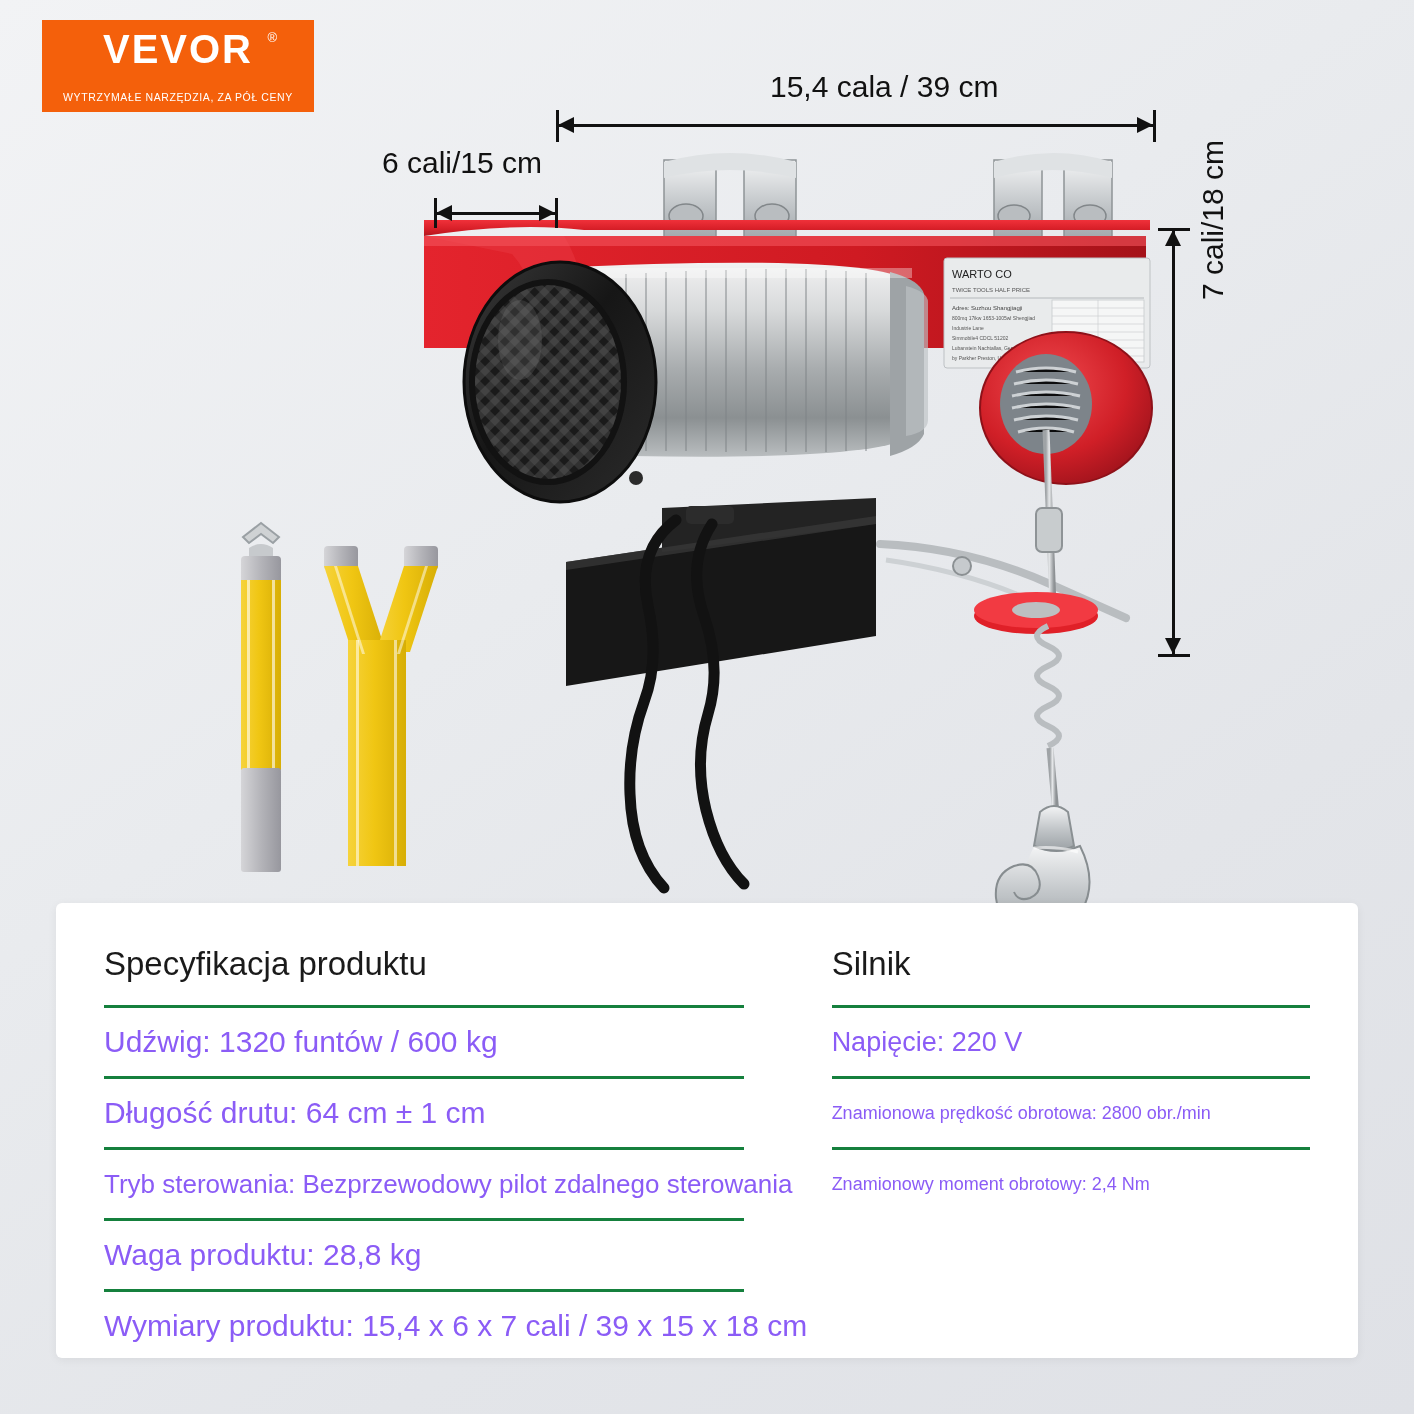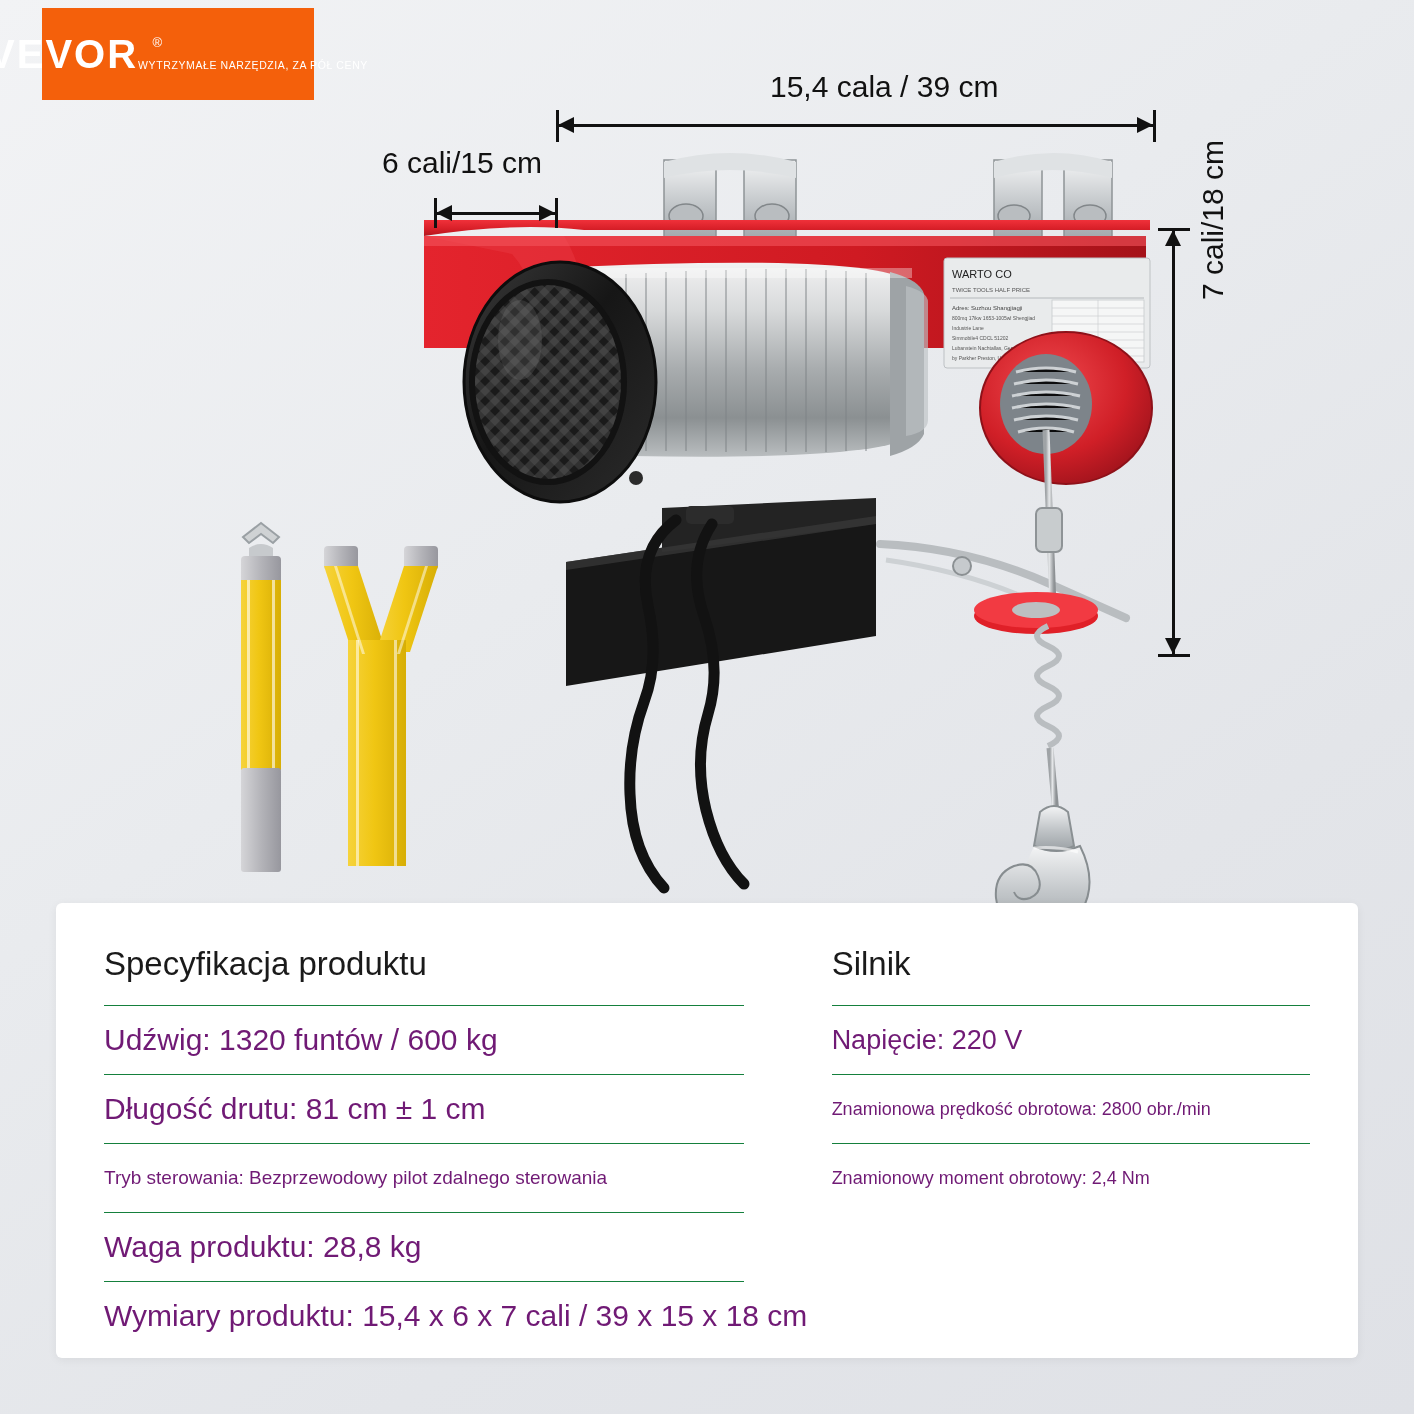--- a/index.html
+++ b/index.html
@@ -15,26 +15,26 @@
     width: 1414px;
     height: 1414px;
     overflow: hidden;
     background: linear-gradient(145deg, #f2f3f5 0%, #e9ebee 40%, #e3e5e9 70%, #dfe1e6 100%);
   }
 
   
   .logo-box {
     position: absolute;
     left: 42px;
-    top: 8px;
+    top: 20px;
     width: 272px;
     height: 92px;
     background: #f4600b;
     display: flex;
-    flex-direction: row;
+    flex-direction: column;
     align-items: center;
     justify-content: center;
   }
   .logo-main {
     color: #ffffff;
     font-size: 40px;
     font-weight: bold;
     letter-spacing: 2px;
     line-height: 1;
     position: relative;
@@ -121,28 +121,28 @@
   .spec-col.right { width: 43.5%; padding-left: 40px; }
 
   .spec-head {
     font-size: 33px;
     color: #1a1a1a;
     padding-top: 42px;
     padding-bottom: 22px;
     white-space: nowrap;
   }
   .spec-row {
-    border-top: 1px solid #15803d;
+    border-top: 3px solid #15803d;
     display: flex;
     align-items: center;
     white-space: nowrap;
-    color: #701a75;
+    color: #8b5cf6;
   }
   .spec-row.big { font-size: 30px; height: 68px; }
-  .spec-row.small { font-size: 19px; height: 68px; }
+  .spec-row.small { font-size: 26px; height: 68px; }
   .right .spec-row.big { font-size: 27px; }
   .right .spec-row.small { font-size: 18px; }
 </style>
 </head>
 <body>
 
 <div id="page">
 
   <div class="logo-box">
     <div class="logo-main">
@@ -375,21 +375,21 @@
   <div class="line h-line" style="left:1158px; top:228px; width:32px;"></div>
   <div class="line h-line" style="left:1158px; top:654px; width:32px;"></div>
   <div class="arrow-u" style="left:1165px; top:230px;"></div>
   <div class="arrow-d" style="left:1165px; top:638px;"></div>
 
   <div id="spec-card">
     <div class="spec-cols">
       <div class="spec-col left">
         <div class="spec-head">Specyfikacja produktu</div>
         <div class="spec-row big">Udźwig: 1320 funtów / 600 kg</div>
-        <div class="spec-row big">Długość drutu: 81 cm ± 1 cm</div>
+        <div class="spec-row big">Długość drutu: 64 cm ± 1 cm</div>
         <div class="spec-row small">Tryb sterowania: Bezprzewodowy pilot zdalnego sterowania</div>
         <div class="spec-row big">Waga produktu: 28,8 kg</div>
         <div class="spec-row big">Wymiary produktu: 15,4 x 6 x 7 cali / 39 x 15 x 18 cm</div>
       </div>
       <div class="spec-col right">
         <div class="spec-head">Silnik</div>
         <div class="spec-row big">Napięcie: 220 V</div>
         <div class="spec-row small">Znamionowa prędkość obrotowa: 2800 obr./min</div>
         <div class="spec-row small">Znamionowy moment obrotowy: 2,4 Nm</div>
       </div>

